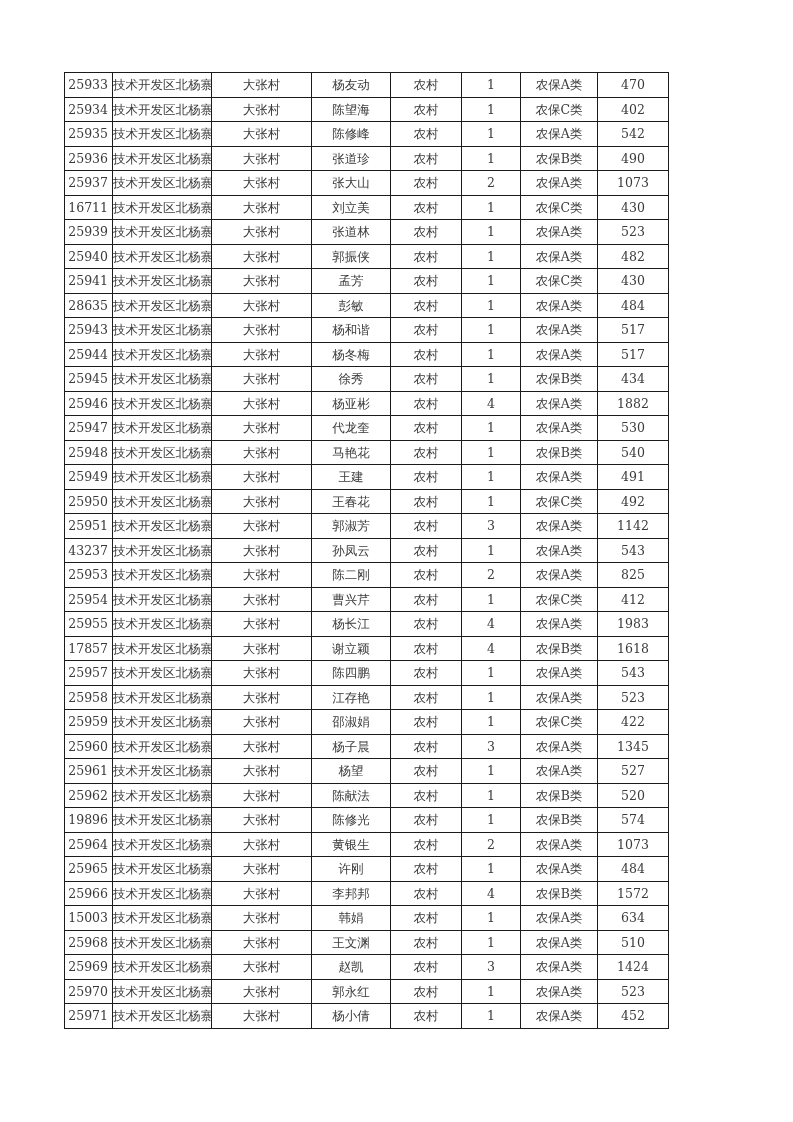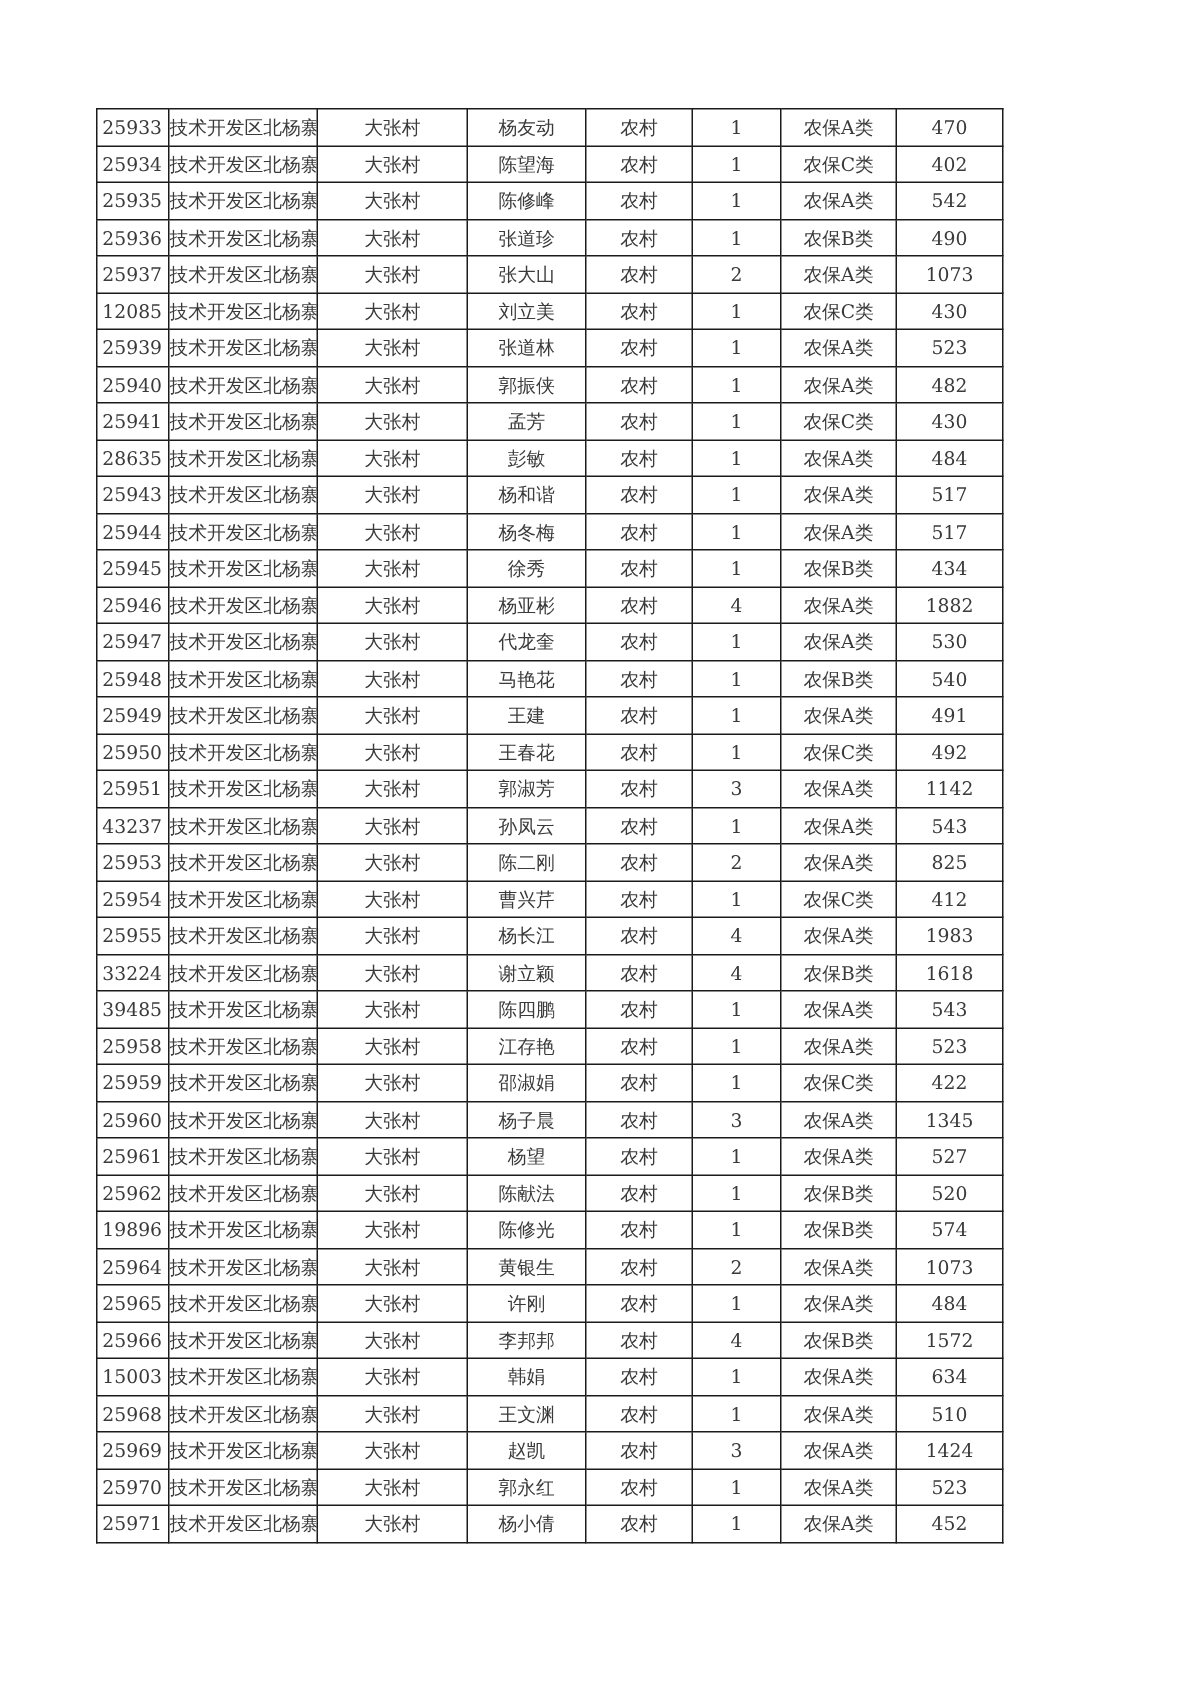--- a/index.html
+++ b/index.html
@@ -103,21 +103,21 @@
           <td class="col-id">25937</td>
           <td class="col-district">技术开发区北杨寨街</td>
           <td class="col-village">大张村</td>
           <td class="col-name">张大山</td>
           <td class="col-household-type">农村</td>
           <td class="col-count">2</td>
           <td class="col-insurance-type">农保A类</td>
           <td class="col-amount">1073</td>
         </tr>
         <tr>
-          <td class="col-id">12085</td>
+          <td class="col-id">16711</td>
           <td class="col-district">技术开发区北杨寨街</td>
           <td class="col-village">大张村</td>
           <td class="col-name">刘立美</td>
           <td class="col-household-type">农村</td>
           <td class="col-count">1</td>
           <td class="col-insurance-type">农保C类</td>
           <td class="col-amount">430</td>
         </tr>
         <tr>
           <td class="col-id">25939</td>
@@ -283,31 +283,31 @@
           <td class="col-id">25955</td>
           <td class="col-district">技术开发区北杨寨街</td>
           <td class="col-village">大张村</td>
           <td class="col-name">杨长江</td>
           <td class="col-household-type">农村</td>
           <td class="col-count">4</td>
           <td class="col-insurance-type">农保A类</td>
           <td class="col-amount">1983</td>
         </tr>
         <tr>
-          <td class="col-id">33224</td>
+          <td class="col-id">17857</td>
           <td class="col-district">技术开发区北杨寨街</td>
           <td class="col-village">大张村</td>
           <td class="col-name">谢立颖</td>
           <td class="col-household-type">农村</td>
           <td class="col-count">4</td>
           <td class="col-insurance-type">农保B类</td>
           <td class="col-amount">1618</td>
         </tr>
         <tr>
-          <td class="col-id">39485</td>
+          <td class="col-id">25957</td>
           <td class="col-district">技术开发区北杨寨街</td>
           <td class="col-village">大张村</td>
           <td class="col-name">陈四鹏</td>
           <td class="col-household-type">农村</td>
           <td class="col-count">1</td>
           <td class="col-insurance-type">农保A类</td>
           <td class="col-amount">543</td>
         </tr>
         <tr>
           <td class="col-id">25958</td>

